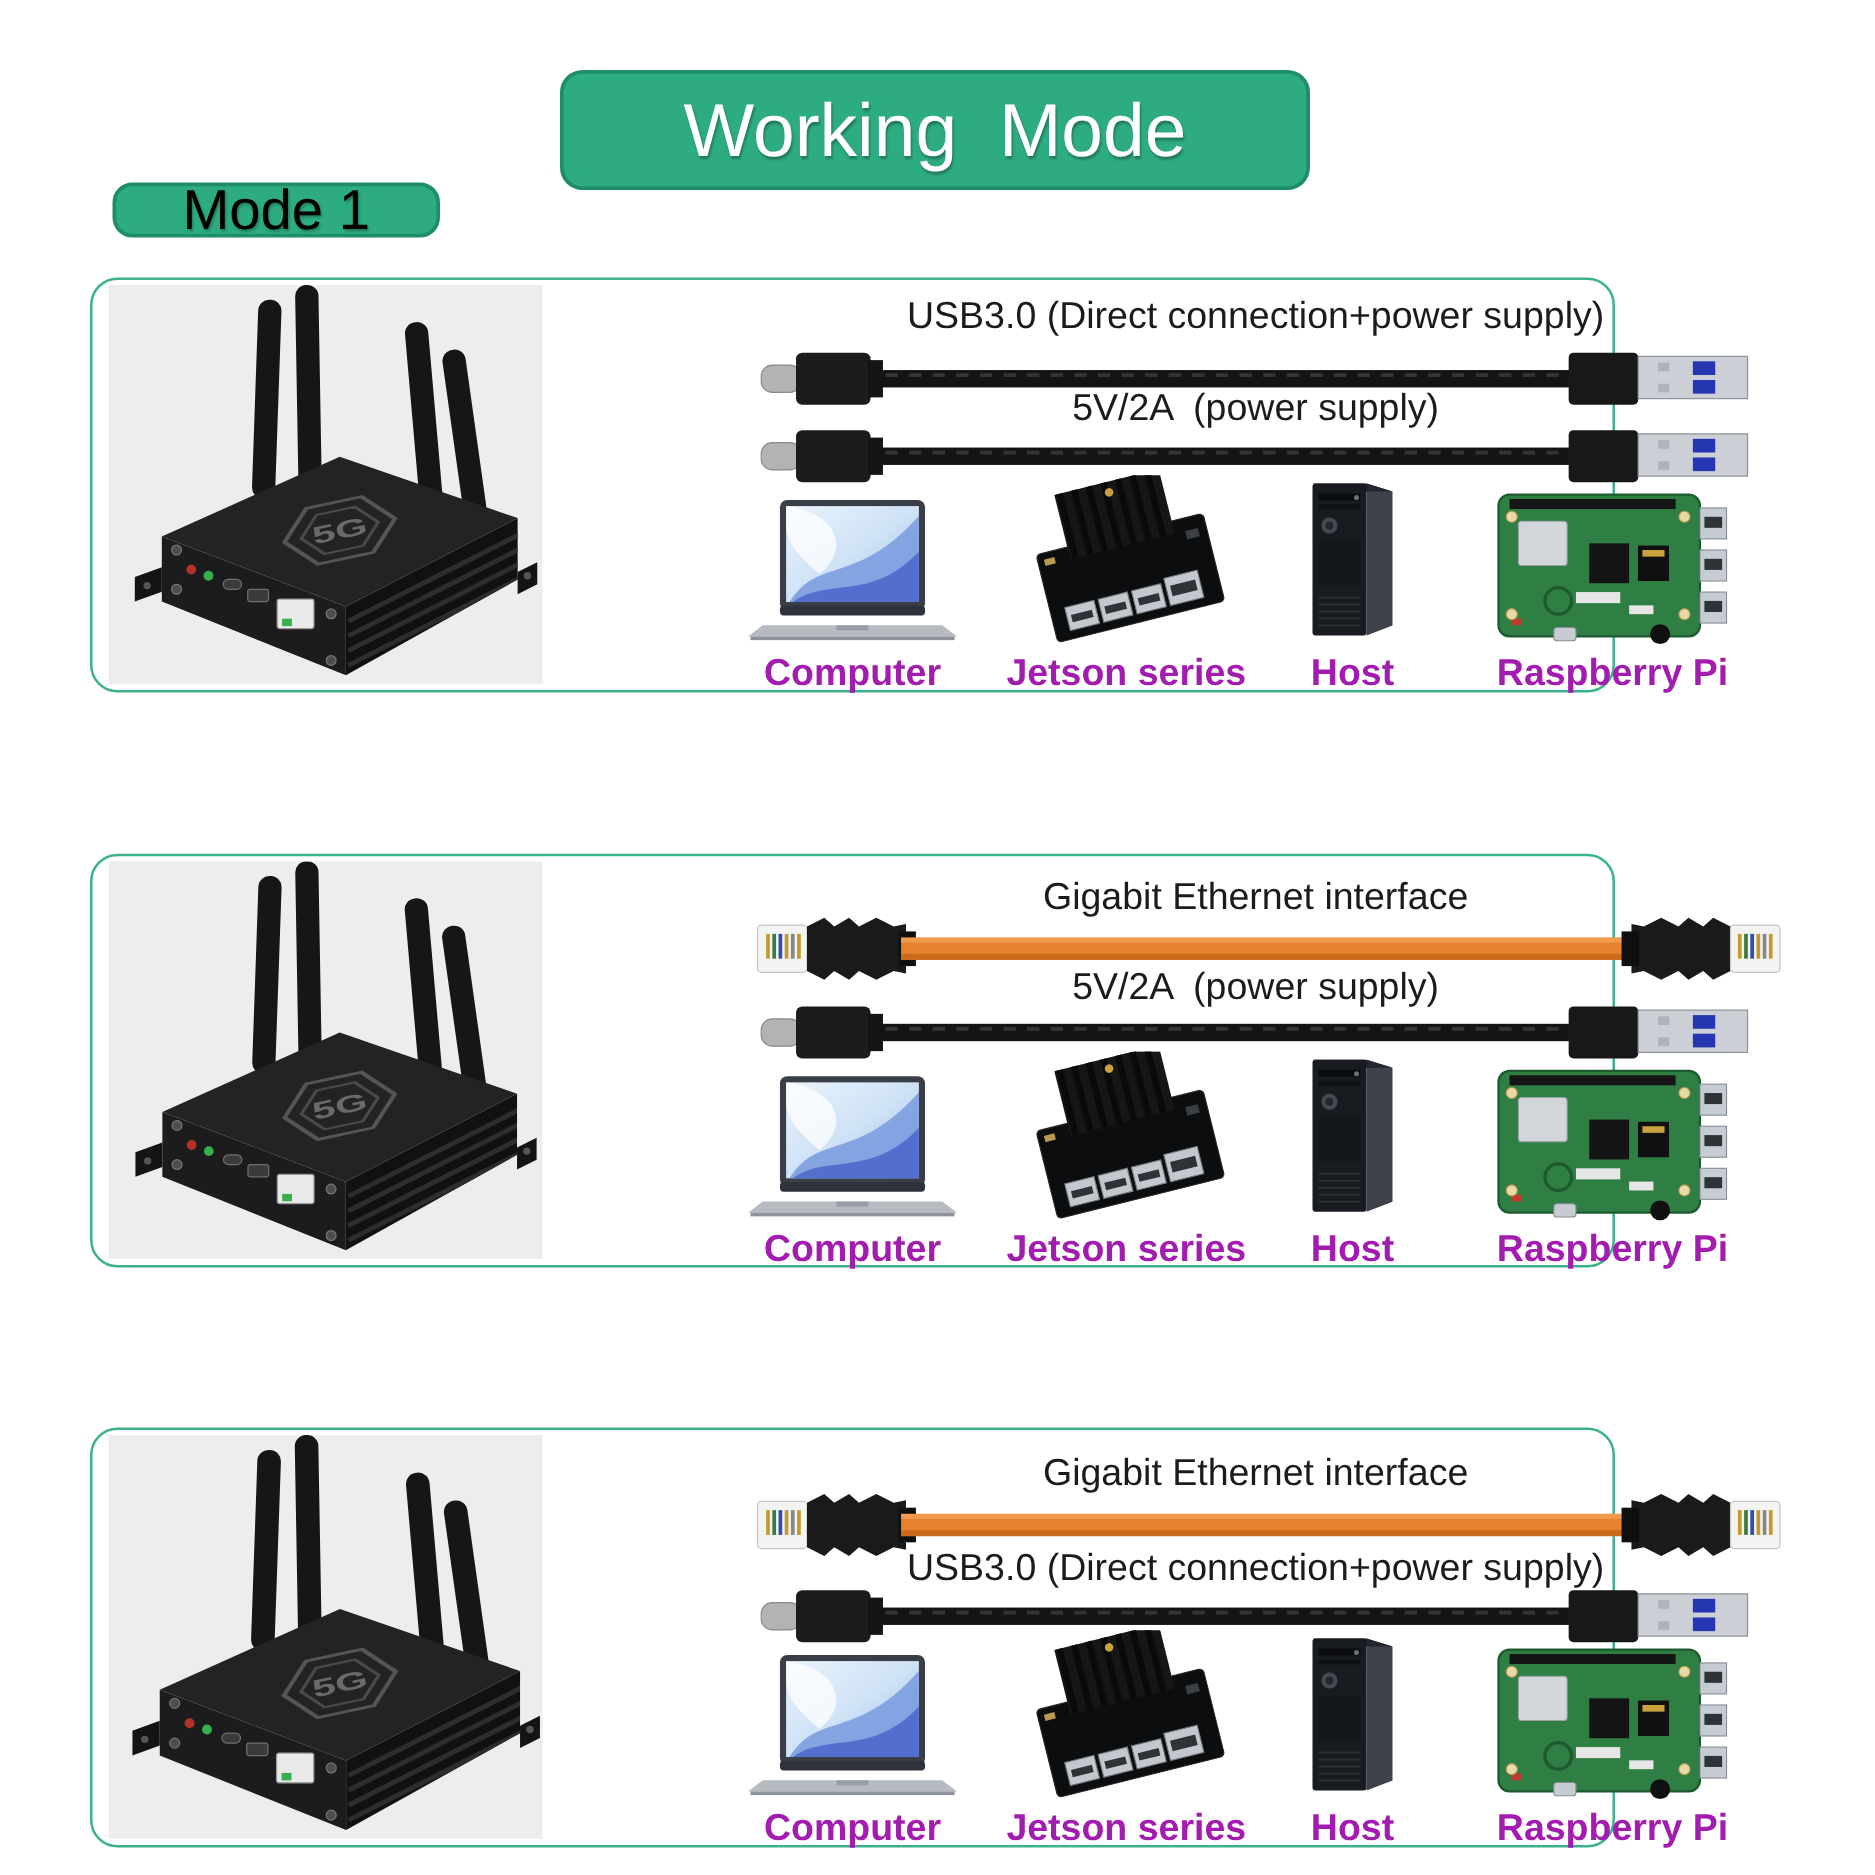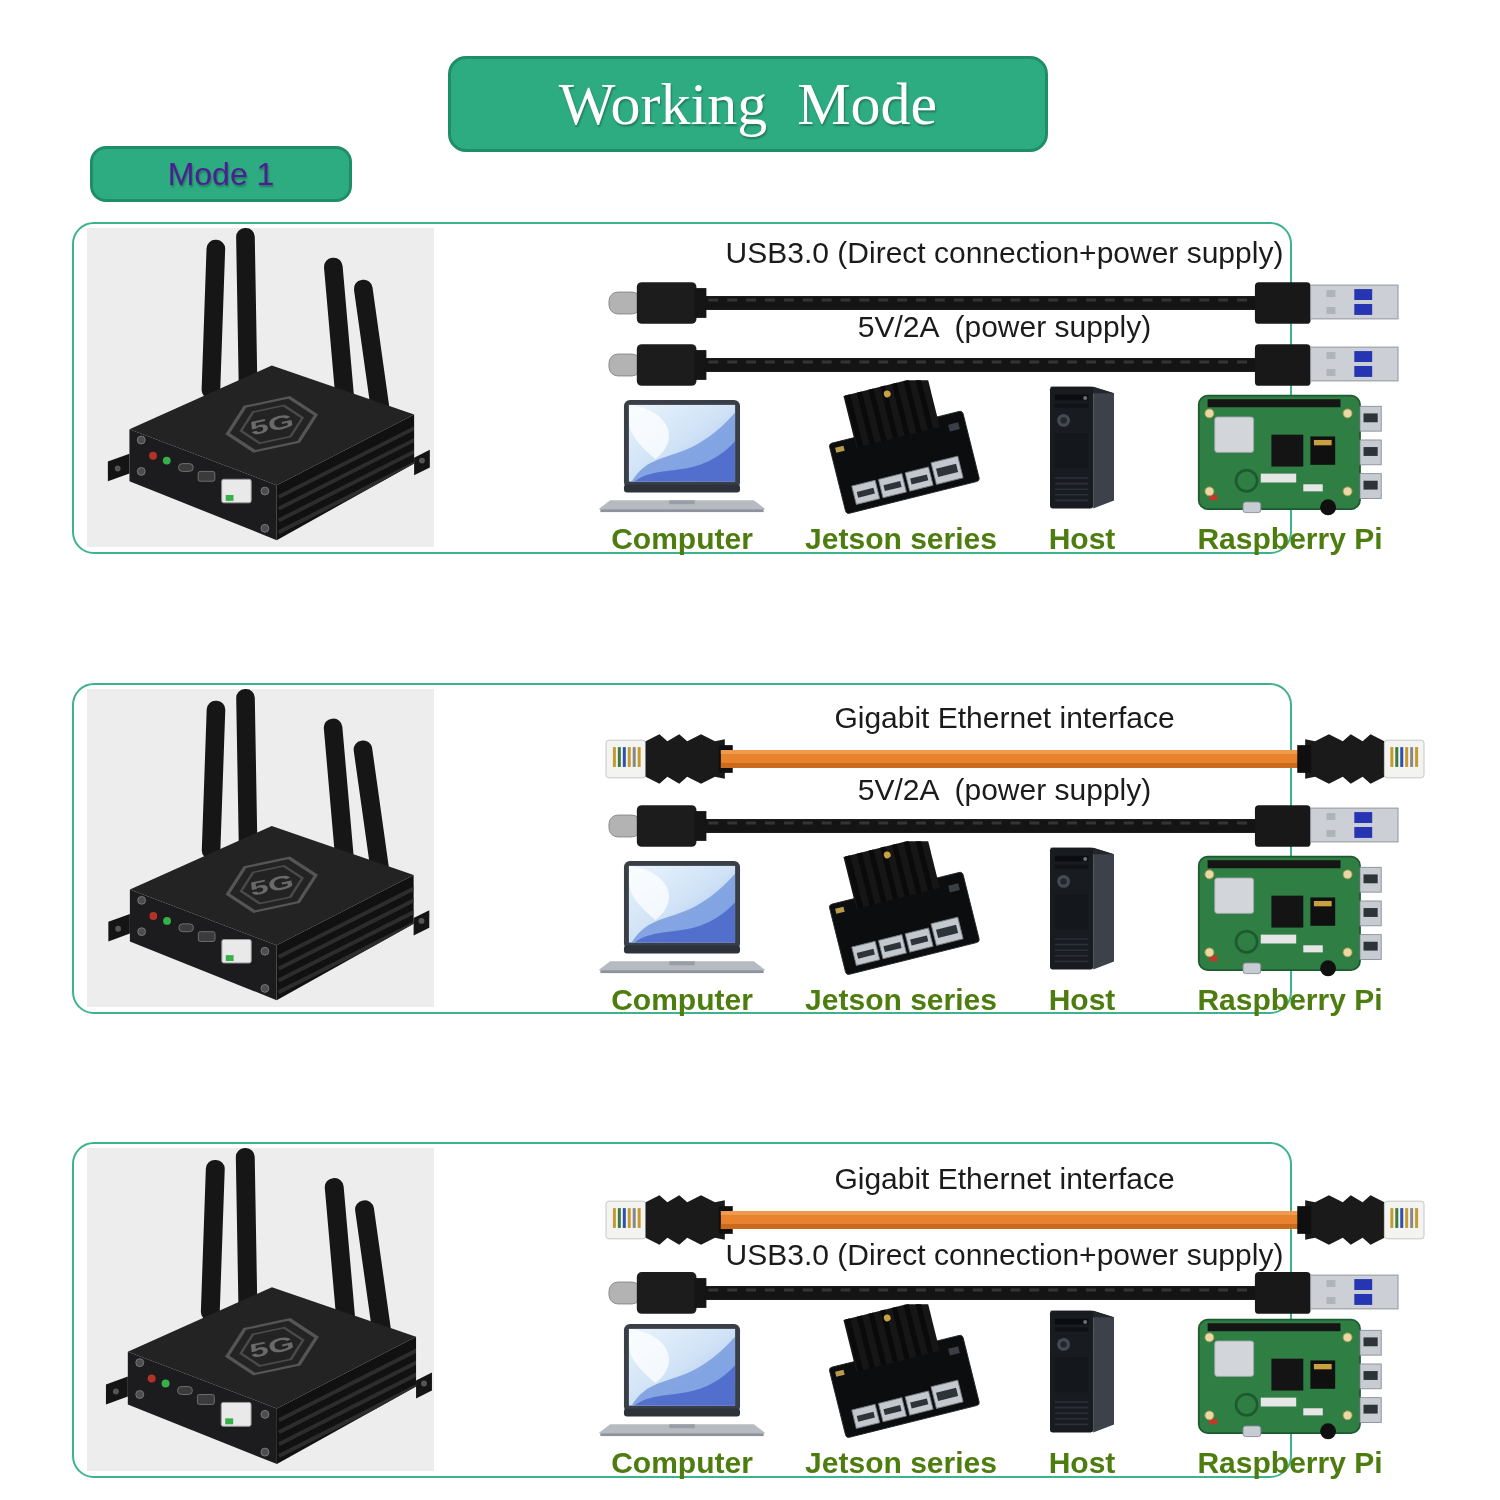--- a/index.html
+++ b/index.html
@@ -1,37 +1,37 @@
 <!DOCTYPE html>
 <html><head>
 <meta charset="utf-8">
 <style>
   html,body{margin:0;padding:0;background:#fff;}
   .page{position:relative;width:1500px;height:1500px;background:#ffffff;overflow:hidden;
         font-family:"Liberation Sans","DejaVu Sans",sans-serif;}
   .banner{position:absolute;left:448px;top:56px;width:600px;height:96px;
           background:#2eac81;border:3px solid #1f8e68;border-radius:18px;
           color:#fff;font-size:60px;display:flex;align-items:center;justify-content:center;
-          white-space:pre;text-shadow:1px 2px 2px rgba(0,0,0,.3);box-sizing:border-box;font-family:Liberation Serif, serif;}
-  .badge{position:absolute;left:90px;width:262px;height:56px;background:#2eac81;
-         border:3px solid #1f8e68;border-radius:16px;color:#4c1d95;font-size:32px;
+          white-space:pre;text-shadow:1px 2px 2px rgba(0,0,0,.3);box-sizing:border-box;}
+  .badge{position:absolute;left:90px;width:262px;height:44px;background:#2eac81;
+         border:3px solid #1f8e68;border-radius:16px;color:#000000;font-size:45px;
          display:flex;align-items:center;justify-content:center;white-space:pre;
          text-shadow:1px 2px 2px rgba(0,0,0,.3);box-sizing:border-box;}
   .mode-box{position:absolute;left:72px;width:1220px;background:#fff;
             border:2px solid #3cb28d;border-radius:22px;box-sizing:border-box;}
   .photo{position:absolute;left:13px;top:4px;width:347px;bottom:5px;background:#ededed;}
   .photo svg{width:100%;height:100%;display:block;}
   .cable-label{position:absolute;left:533px;width:795px;color:#1b1b1b;font-size:30px;
                text-align:center;white-space:pre;}
   .cable-svg{position:absolute;display:block;}
   .cable-svg.usb{left:533px;width:795px;height:64px;}
   .cable-svg.eth{left:530px;width:822px;height:64px;}
   .dev{position:absolute;top:156px;display:flex;flex-direction:column;align-items:center;}
   .iconbox{height:138px;display:flex;align-items:flex-end;justify-content:center;}
-  .dev-label{margin-top:4px;color:#4d7c0f;font-weight:bold;font-size:30px;white-space:pre;}
+  .dev-label{margin-top:4px;color:#a21caf;font-weight:bold;font-size:30px;white-space:pre;}
   .hidden-defs{position:absolute;width:0;height:0;overflow:hidden;}
 </style>
 </head>
 <body>
 
 <svg class="hidden-defs" xmlns="http://www.w3.org/2000/svg" aria-hidden="true">
   <defs>
     <linearGradient id="lapGrad" x1="0" y1="0" x2="1" y2="1">
       <stop offset="0" stop-color="#eaf4fc"></stop>
         <stop offset="0.5" stop-color="#cfe2f6"></stop>

